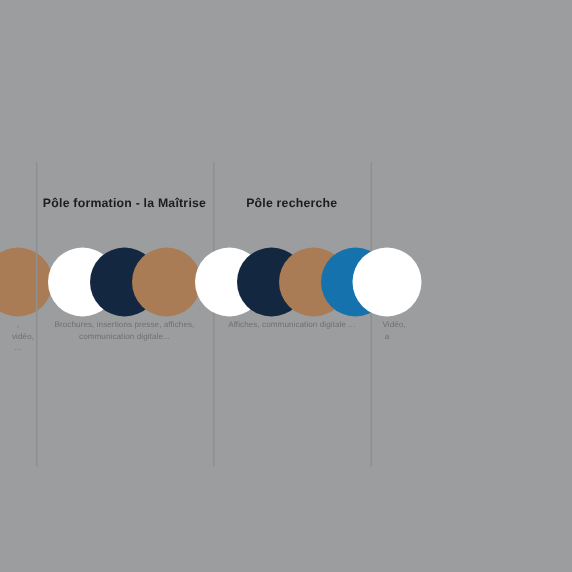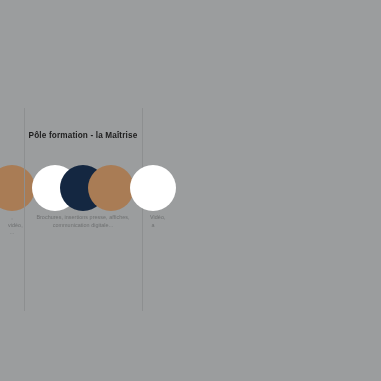--- a/index.html
+++ b/index.html
@@ -118,20 +118,31 @@
       <div class="card" style="width: 118px;">
         <div class="divider"></div>
         <div class="card-title">Pôle formation - la Maîtrise</div>
         <div class="venn">
           <div class="circle" style="background: rgb(255, 255, 255);"></div>
           <div class="circle" style="background: rgb(20, 39, 65);"></div>
           <div class="circle" style="background: rgb(169, 124, 85);"></div>
         </div>
         <div class="card-caption">Brochures, insertions presse, affiches, communication digitale...</div>
       </div>
+      <div class="card" style="width: 105px;">
+        <div class="divider"></div>
+        <div class="card-title">Pôle recherche</div>
+        <div class="venn">
+          <div class="circle" style="background: rgb(255, 255, 255);"></div>
+          <div class="circle" style="background: rgb(20, 39, 65);"></div>
+          <div class="circle" style="background: rgb(169, 124, 85);"></div>
+          <div class="circle" style="background: rgb(21, 114, 173);"></div>
+        </div>
+        <div class="card-caption">Affiches, communication digitale ...</div>
+      </div>
       <div class="card" style="width: 22px;">
         <div class="divider"></div>
         <div class="card-title"></div>
         <div class="venn">
           <div class="circle" style="background: rgb(255, 255, 255);"></div>
         </div>
         <div class="card-caption">Vidéo, a</div>
       </div>
     </div>
 </div>

